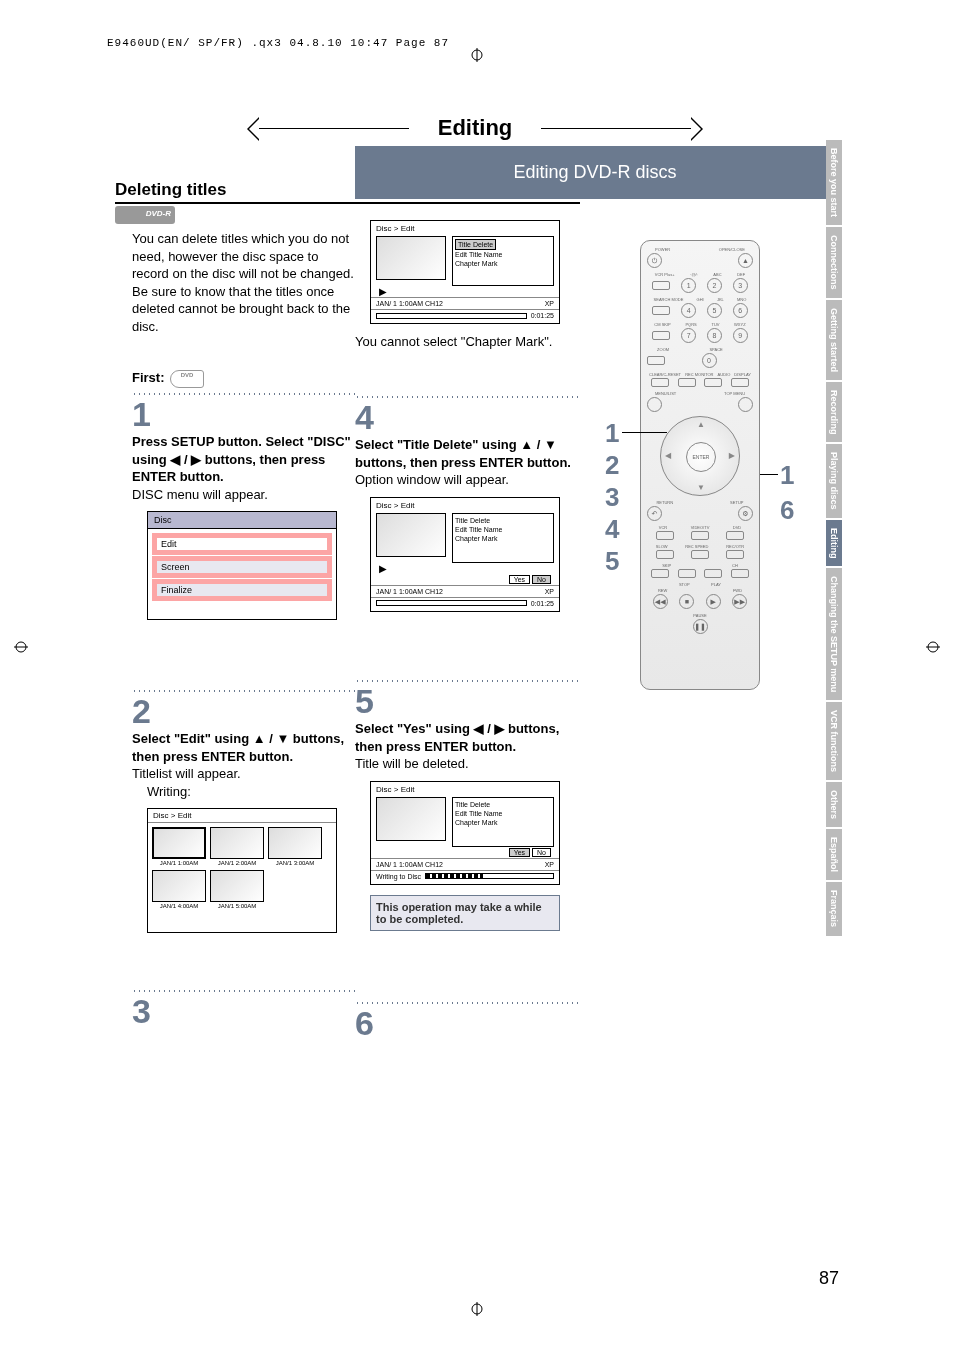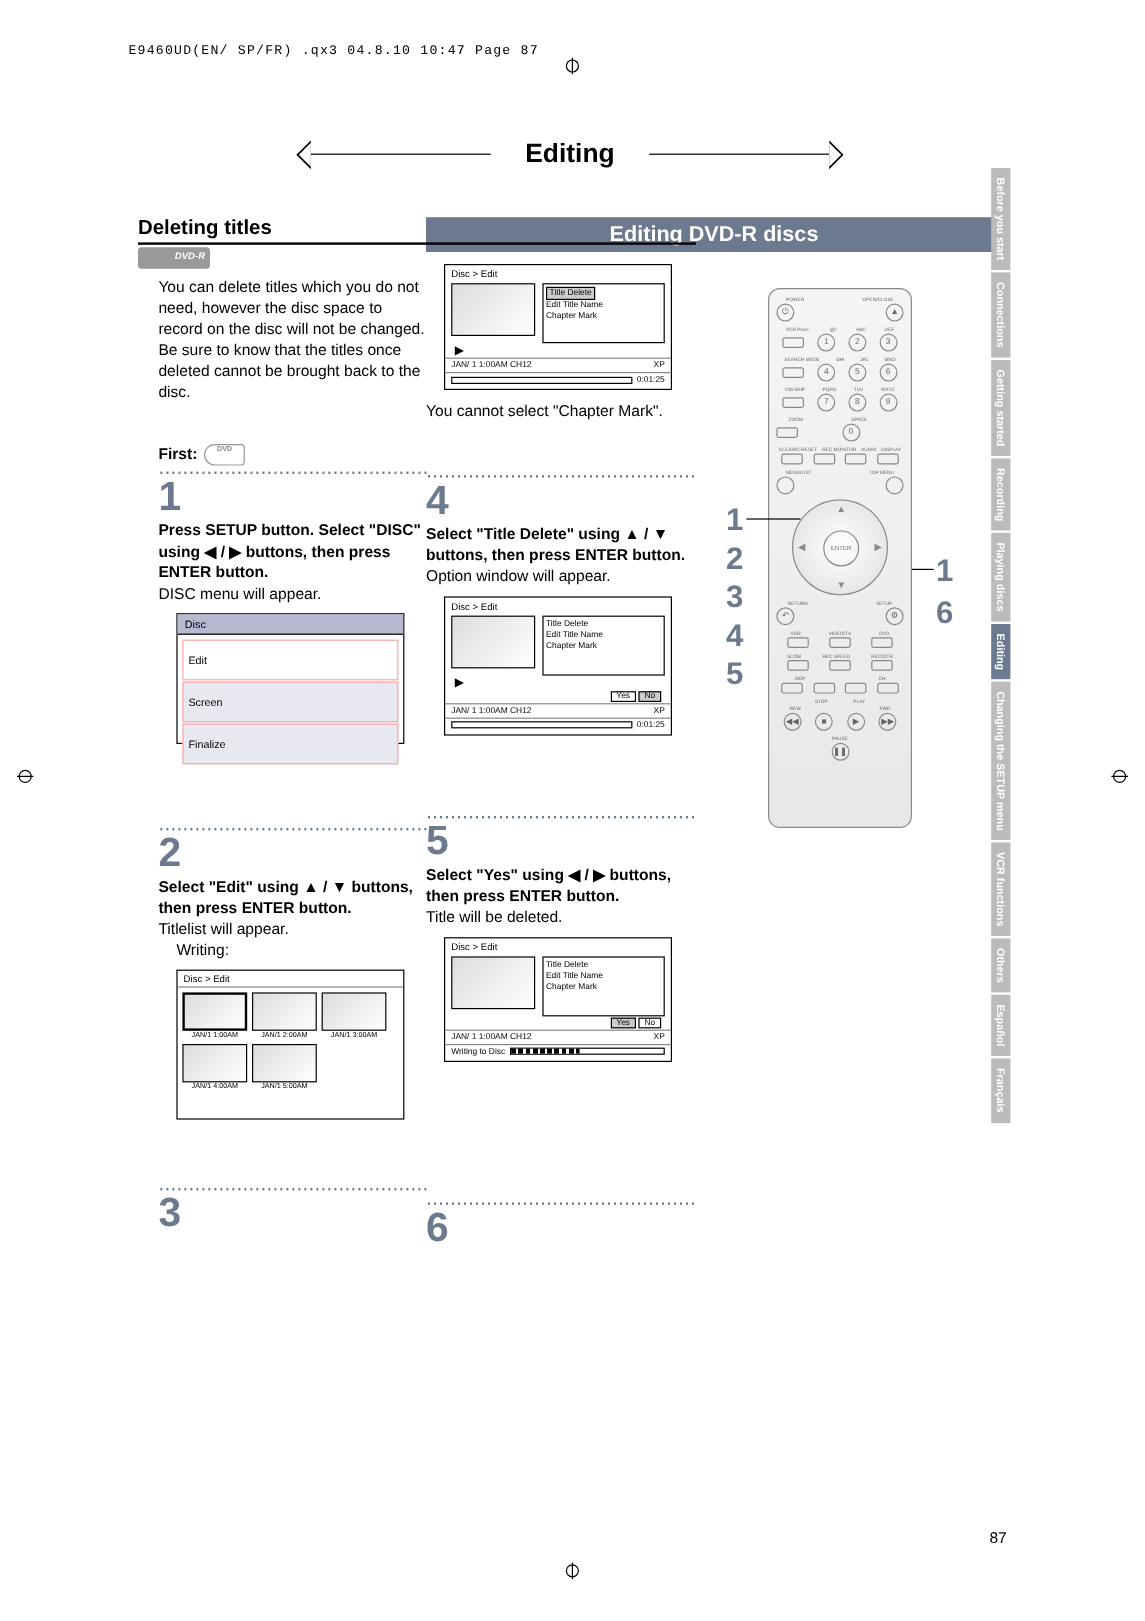--- a/index.html
+++ b/index.html
@@ -105,24 +105,23 @@
     vertical-align: middle;
   }
   .subtitle-bar {
     position: absolute;
     top: 146px;
     left: 355px;
     width: 480px;
     background: #6b7a8f;
     color: #fff;
     font-size: 18px;
-    font-weight: bold;
-    padding: 4px 10px;
+    font-weight: normal;
+    padding: 16px 10px;
     text-align: center;
-    margin-top: 35px;
   }
   .section-title {
     position: absolute;
     top: 180px;
     left: 115px;
     font-size: 17px;
     font-weight: bold;
     border-bottom: 2px solid #000;
     width: 465px;
     padding-bottom: 2px;
@@ -198,22 +197,22 @@
   .disc-screen-header {
     background: #b8b8d0;
     border-bottom: 1px solid #000;
     padding: 3px 6px;
   }
   .disc-screen-list {
     padding: 4px;
     height: 90px;
   }
   .disc-screen-list div {
-    border: 1px solid #fca5a5;
-    padding: 11px 4px;
+    border: 5px solid #fca5a5;
+    padding: 1px 4px;
     margin-bottom: 1px;
     background: #e8e8f0;
   }
   .disc-screen-list div.sel {
     background: #fff;
   }
   .edit-screen {
     width: 190px;
     height: 125px;
     border: 1px solid #000;
@@ -421,21 +420,21 @@
     background: #bbb;
     font-weight: bold;
   }
   .side-tab.active {
     background: #6b7a8f;
   }
   .page-num {
     position: absolute;
     bottom: 62px;
     right: 115px;
-    font-size: 13px;
+    font-size: 18px;
   }
 </style>
 </head>
 <body>
 
 <div class="header-line">E9460UD(EN/ SP/FR) .qx3  04.8.10  10:47  Page 87</div>
 
 <svg class="crop-top" viewBox="0 0 14 14">
     <line x1="7" y1="0" x2="7" y2="14" stroke="#000"></line>
     <circle cx="7" cy="7" r="5" fill="none" stroke="#000"></circle>
@@ -606,20 +605,21 @@
         <span>JAN/ 1   1:00AM  CH12</span>
         <span>XP</span>
       </div>
     <div class="osd-bar">
         <span>Writing to Disc</span>
         <div class="bar-track">
           <div class="bar-fill"></div>
         </div>
       </div>
   </div>
+  <div class="note-box" style="margin-left:15px">This operation may take a while to be completed.</div>
 </div>
 
 <div class="col2 step6">
   <div class="dots"></div>
   <div class="step-num">6</div>
 </div>
 
 <div class="remote">
   <div class="tiny-label-row">
       <span>POWER</span>

